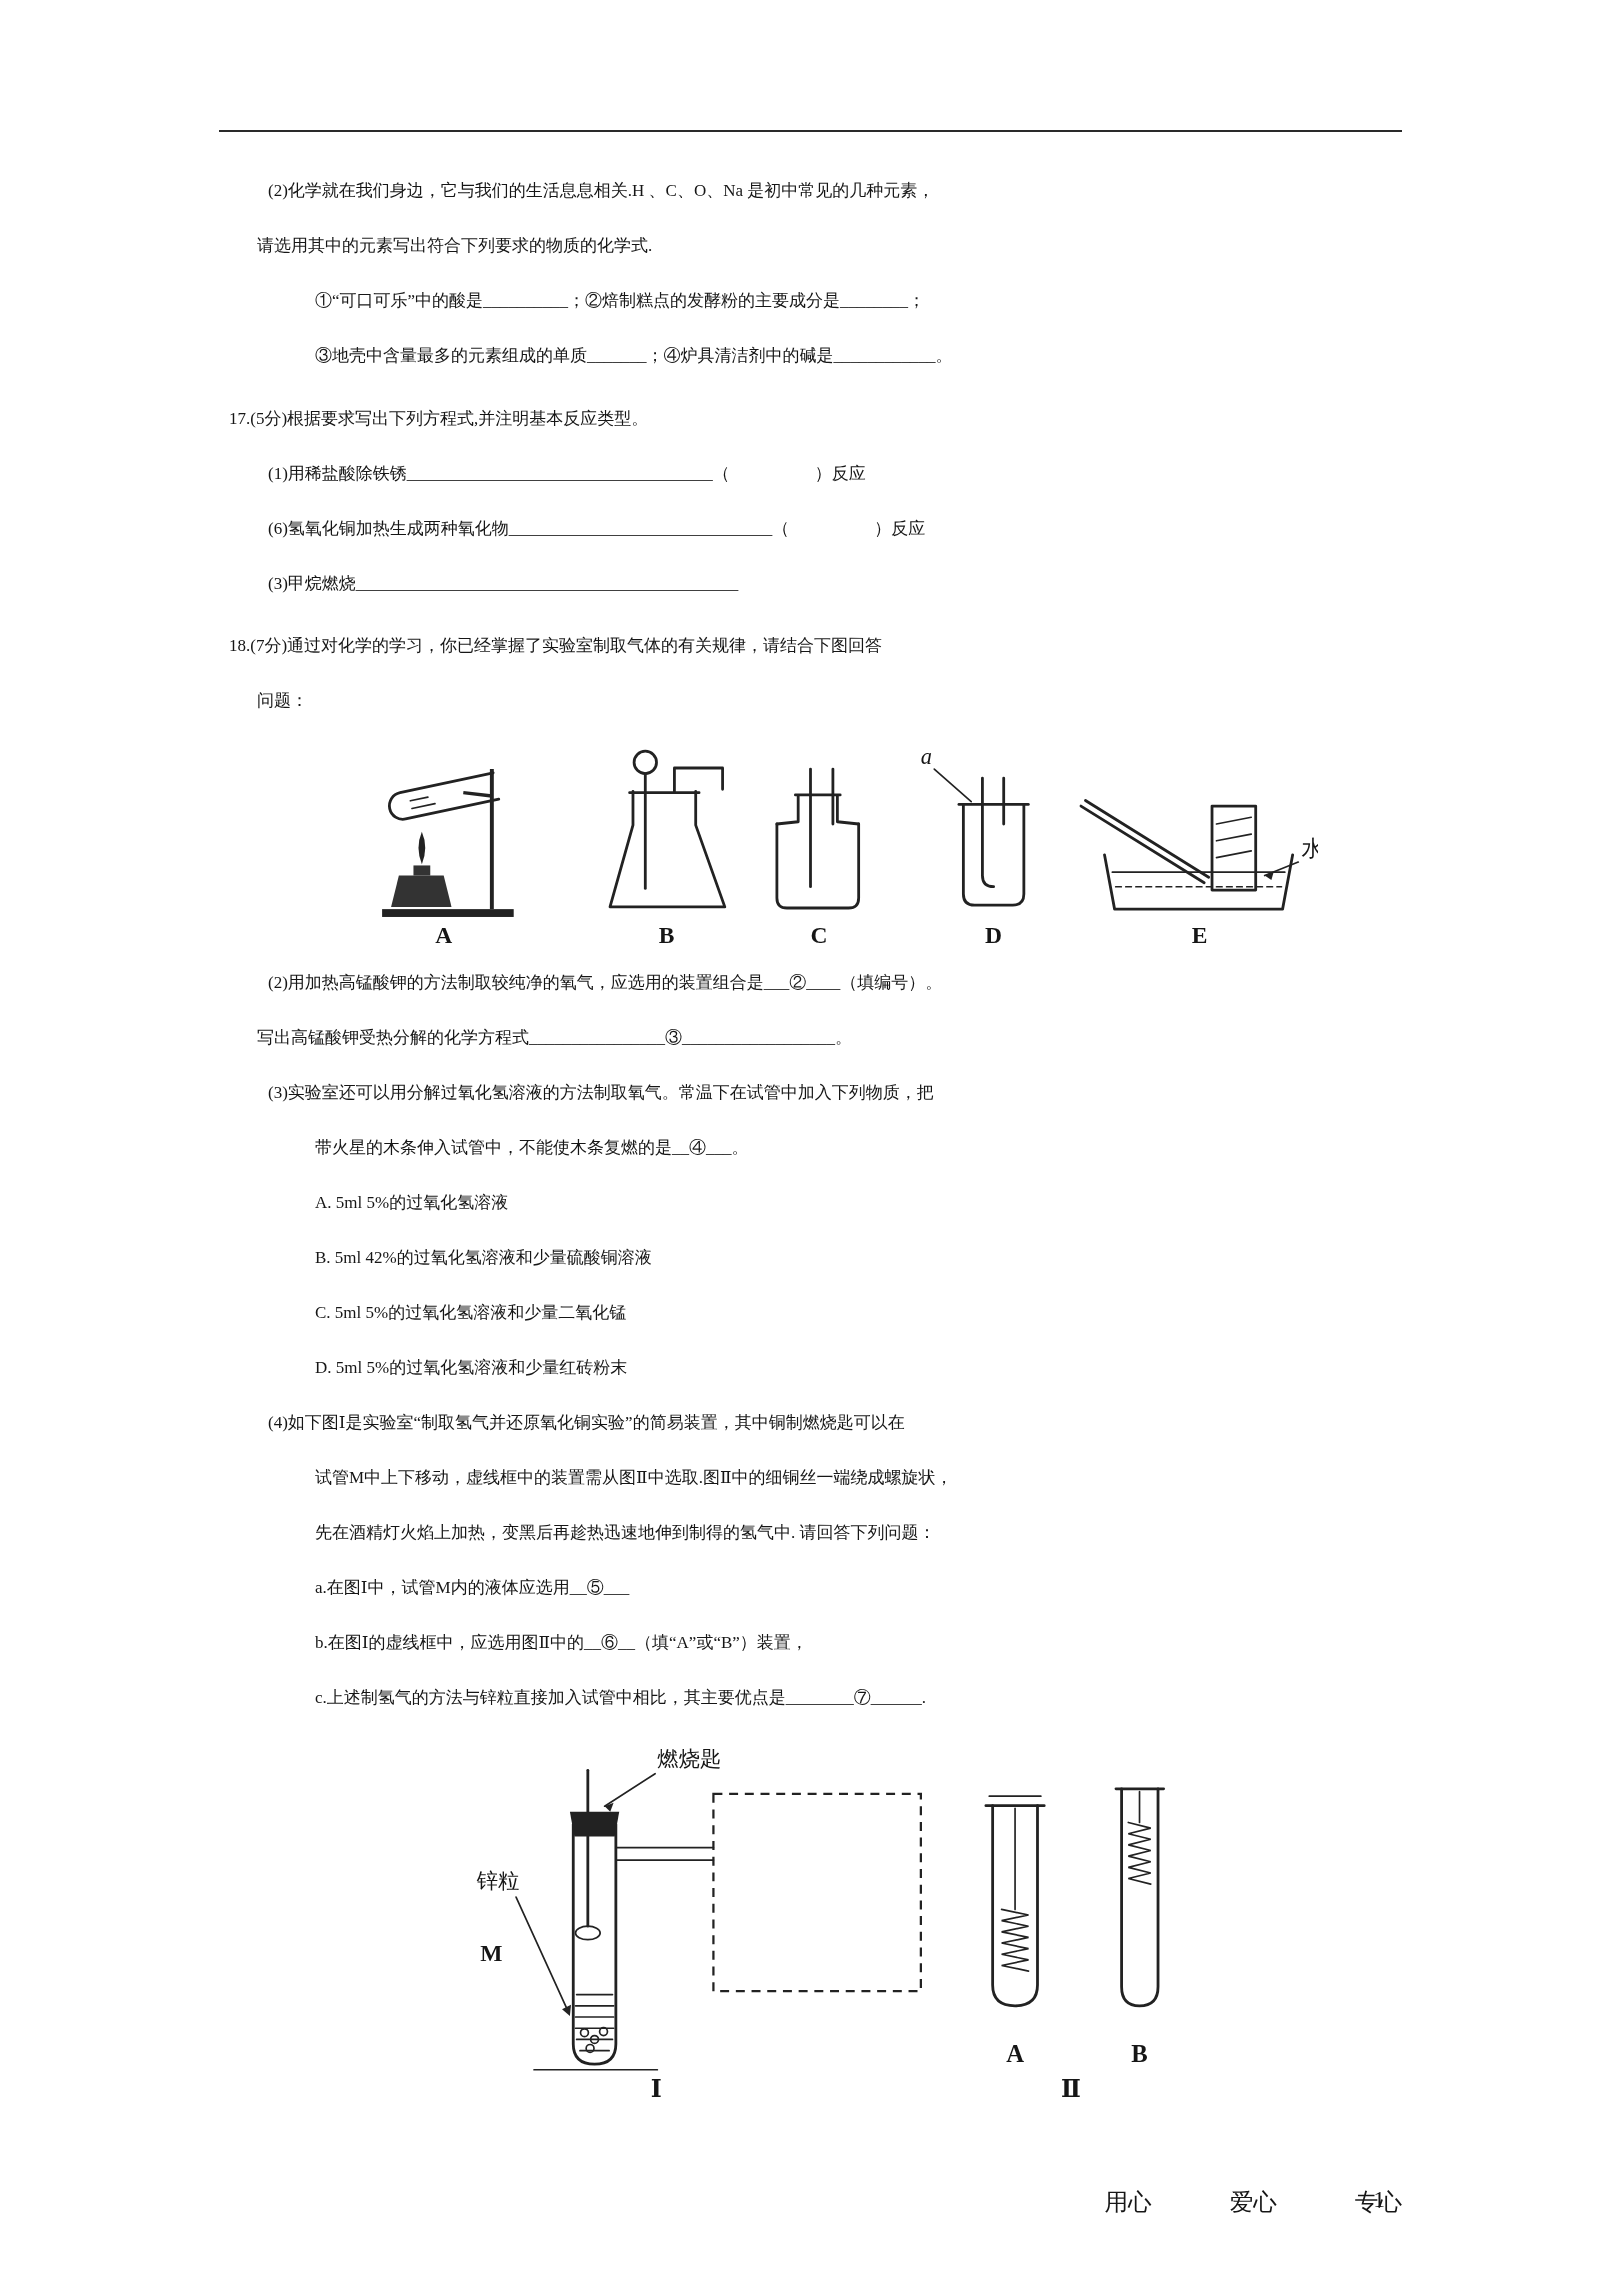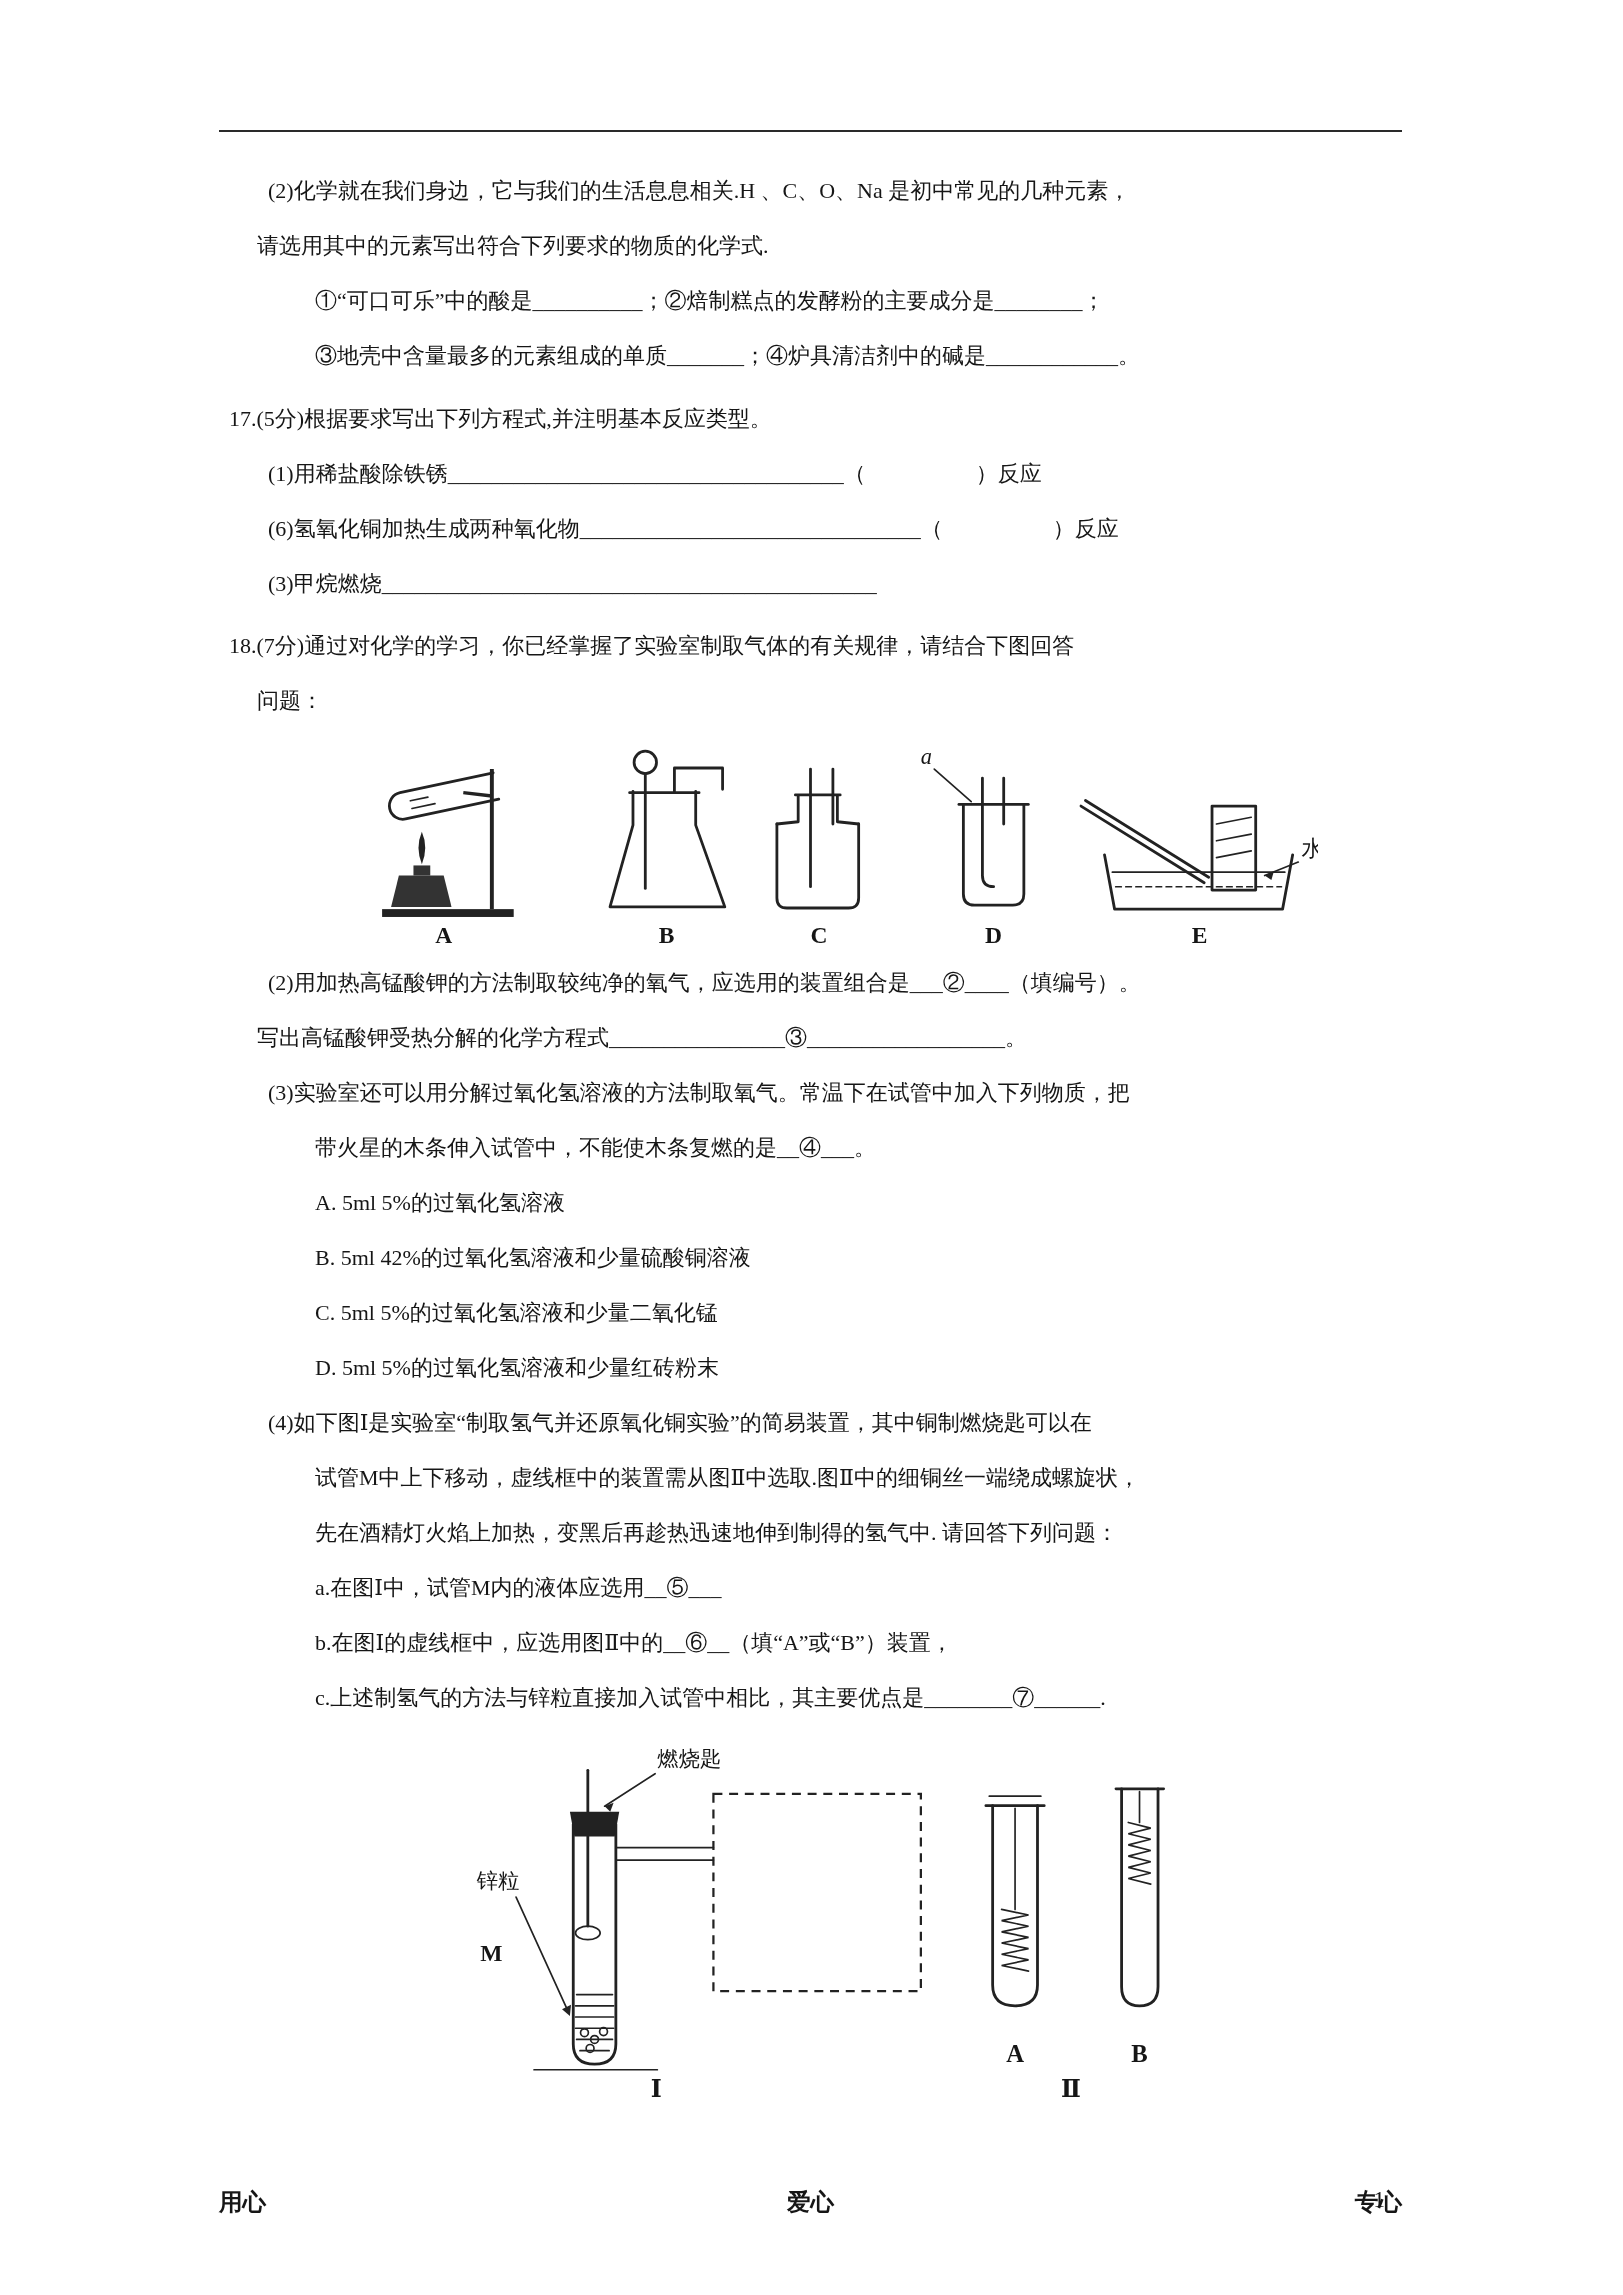--- a/index.html
+++ b/index.html
@@ -15,21 +15,21 @@
     padding:130px 221px 0 219px;
     background:#ffffff;
     overflow:hidden;
   }
   .top-rule {
     width:1183px; height:1.7px;
     background:#2a2a2a;
     margin-bottom:31px;
   }
   p.line {
-    font-size:22px;
+    font-size:17px;
     line-height:55px;
     white-space:nowrap;
   }
   .ind0 { margin-left:10px; }
   .ind1 { margin-left:49px; }
   .ind2 { margin-left:96px; }
   .ind3 { margin-left:38px; }
   .gap-top { margin-top:7.9px; }
   .diagram1-wrap { margin:11.2px 0 5.6px 140px; }
   .diagram2-wrap { margin:15.7px 0 0 241px; }
@@ -37,21 +37,21 @@
   svg text {
     font-family:"Liberation Serif","DejaVu Serif",serif;
     fill:#161616;
   }
   .lab-stroke { stroke:#222; fill:none; stroke-width:5; stroke-linecap:round; stroke-linejoin:round; }
   .lab-thin   { stroke:#222; fill:none; stroke-width:3; stroke-linecap:round; }
   .footer {
     position:absolute; top:2186px; left:219px; width:1183px;
     font-size:23.6px;
   }
-  .footer-words { display:flex; justify-content:space-between; gap:100px;font-weight:bold; }
+  .footer-words { display:flex; justify-content:flex-end; gap:78px; }
   .page-num { position:absolute; right:17px; top:0; }
 </style>
 </head>
 <body>
 
 <div class="page">
 
   <div class="top-rule"></div>
 
   <p class="line ind1">(2)化学就在我们身边，它与我们的生活息息相关.H 、C、O、Na 是初中常见的几种元素，</p>

